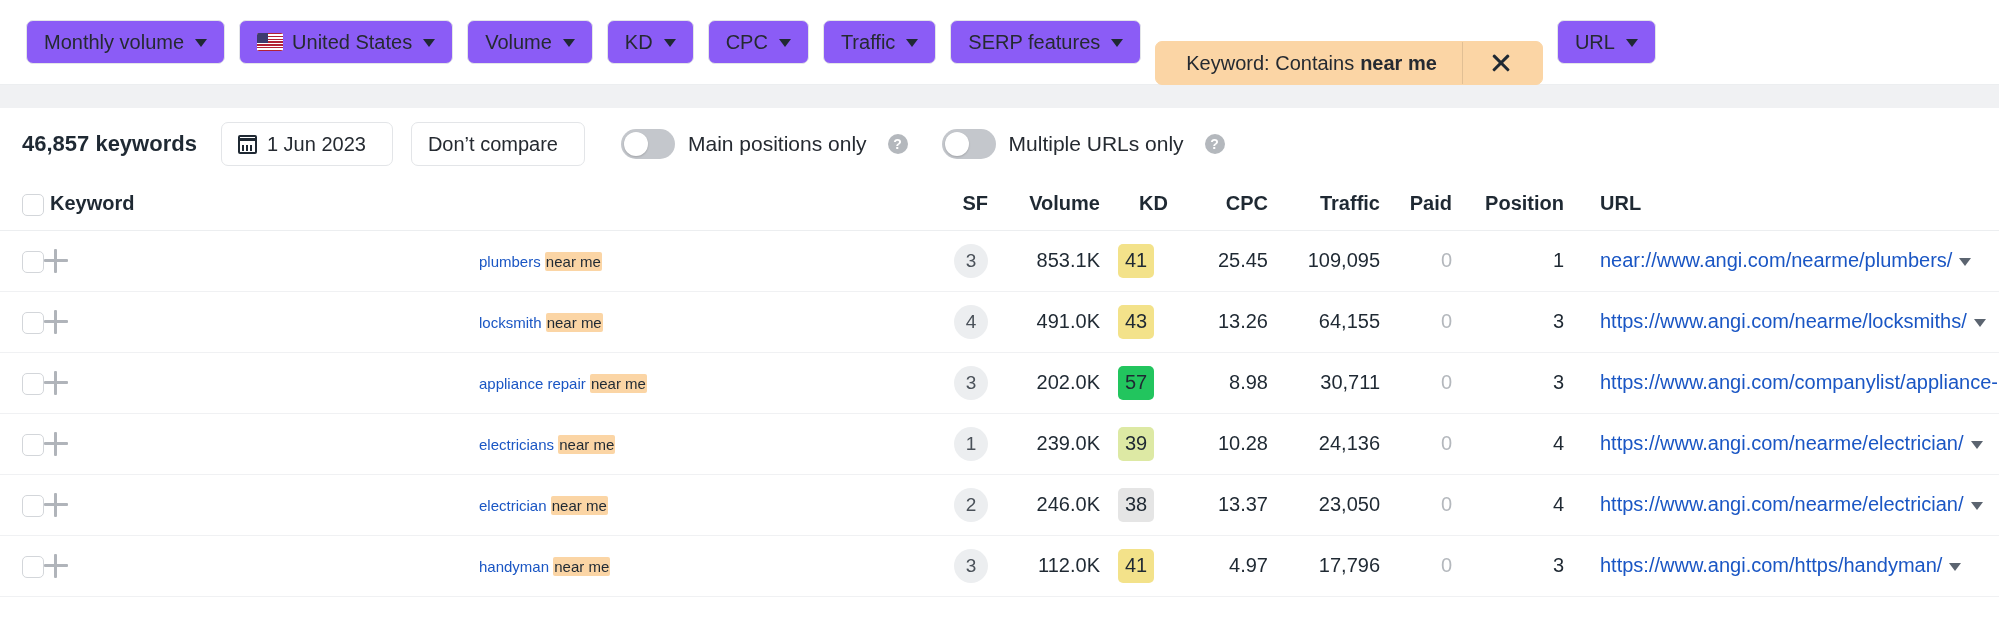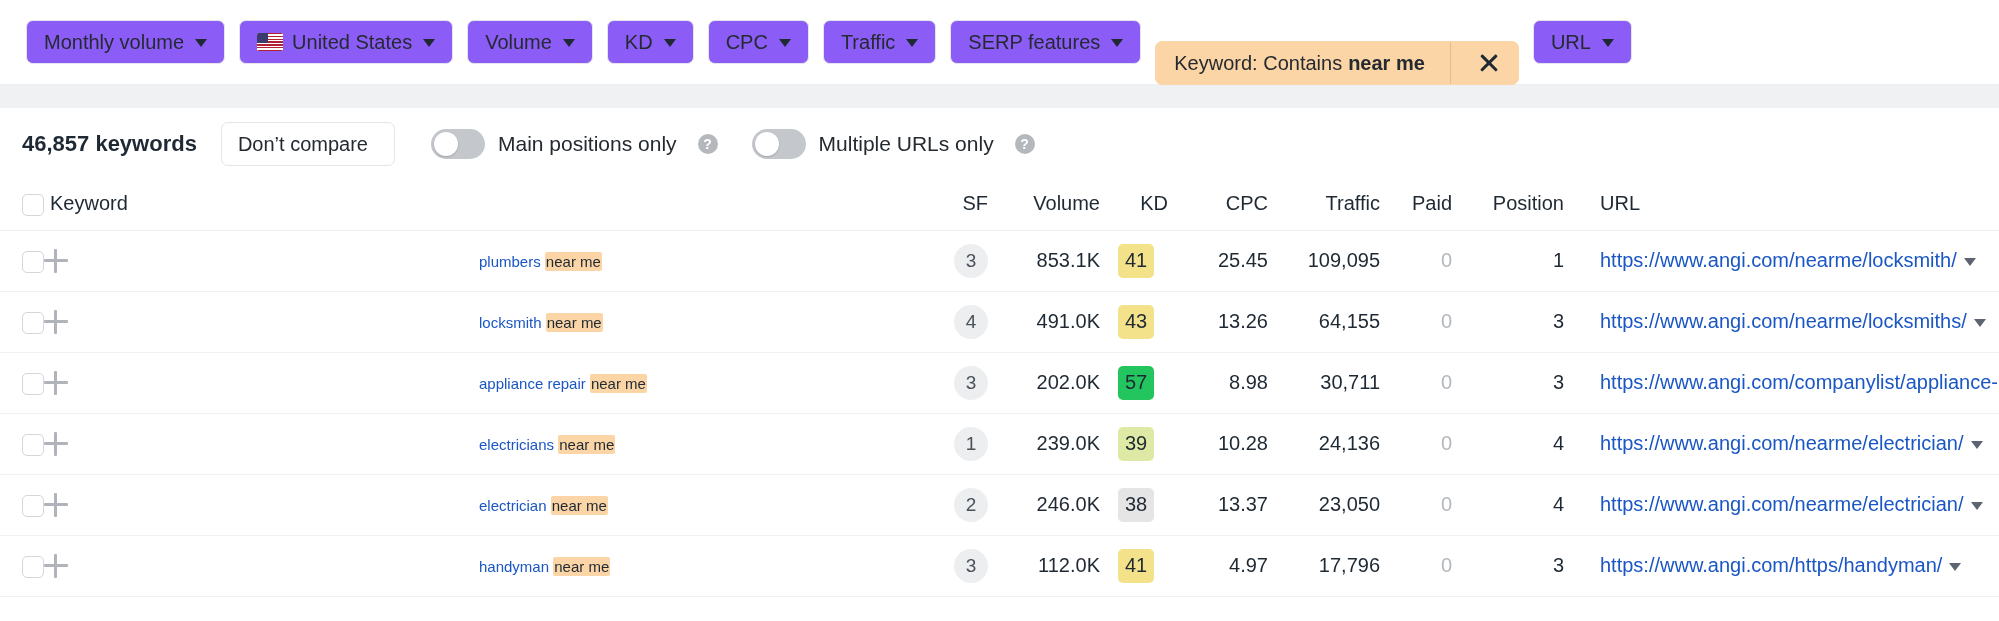--- a/index.html
+++ b/index.html
@@ -65,21 +65,21 @@
   .flag .canton {
     position:absolute; left:0; top:0;
     width: 11px; height: 9.8px;
     background: #3c3b6e;
   }
 
   
   .fbtn.active {
     background: #fbd5a5;
     border-color: #fbd5a5;
-    padding: 0;
+    padding: 12px;
     height: 44px;
     overflow: hidden;
     margin-top: 42px;
   }
   .fbtn.active .lbl {
     padding: 0 16px 0 18px;
     display:inline-flex; align-items:center; height:100%;
     font-size:20px; color:#252a31;
   }
   .fbtn.active .lbl b { font-weight: 700; margin-left: 6px; }
@@ -162,21 +162,21 @@
 
   
   table.kw {
     width: 1999px;
     border-collapse: collapse;
     table-layout: fixed;
     font-size: 20px;
     color: #1f2933;
   }
   table.kw thead th {
-    font-size: 20px; font-weight: 400; color:#1f2933;
+    font-size: 20px; font-weight: 700; color:#1f2933;
     padding: 12px 0 14px 0;
     border-bottom: 1px solid #eceef0;
     text-align: right;
     white-space: nowrap;
     vertical-align: middle;
   }
   table.kw tbody td {
     padding: 13px 0;
     border-bottom: 1px solid #f0f1f3;
     text-align: right;
@@ -303,20 +303,25 @@
       <span>URL</span>
       <span class="caret"></span>
     </div>
   </div>
 
   <div class="band"></div>
 
   <div class="sub-bar">
     <div class="kw-count">46,857 keywords</div>
 
+    <div class="sbtn">
+      <span class="cal"></span>
+      <span>1 Jun 2023</span>
+      <span class="caret"></span>
+    </div>
 
     <div class="sbtn">
       <span>Don’t compare</span>
       <span class="caret"></span>
     </div>
 
     <div class="toggle-wrap first">
       <span class="toggle">
           <span class="knob"></span>
         </span>
@@ -366,21 +371,21 @@
     </td>
     <td class="c-vol">853.1K</td>
     <td class="c-kd">
       <span class="kd-badge" style="background:#f3e28a">41</span>
     </td>
     <td class="c-cpc">25.45</td>
     <td class="c-tr">109,095</td>
     <td class="c-paid paid-zero">0</td>
     <td class="c-pos">1</td>
     <td class="c-url">
-      <a class="urllink">https://www.angi.com/nearme/locksmith/</a><span class="urlcaret"></span>
+      <a class="urllink">near://www.angi.com/nearme/plumbers/</a><span class="urlcaret"></span>
     </td>
   </tr>
         <tr>
     <td class="c-check">
       <span class="chk"></span>
     </td>
     <td class="c-plus">
       <span class="plus"></span>
     </td>
     <td class="c-kw">

